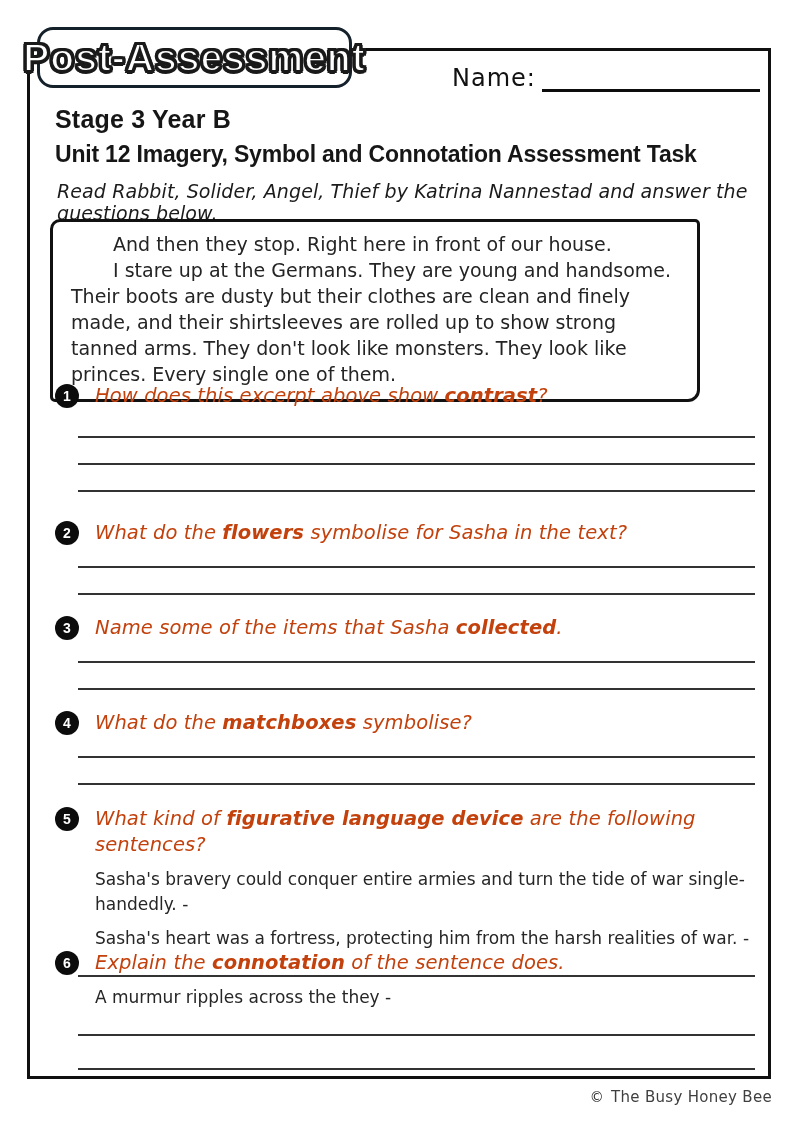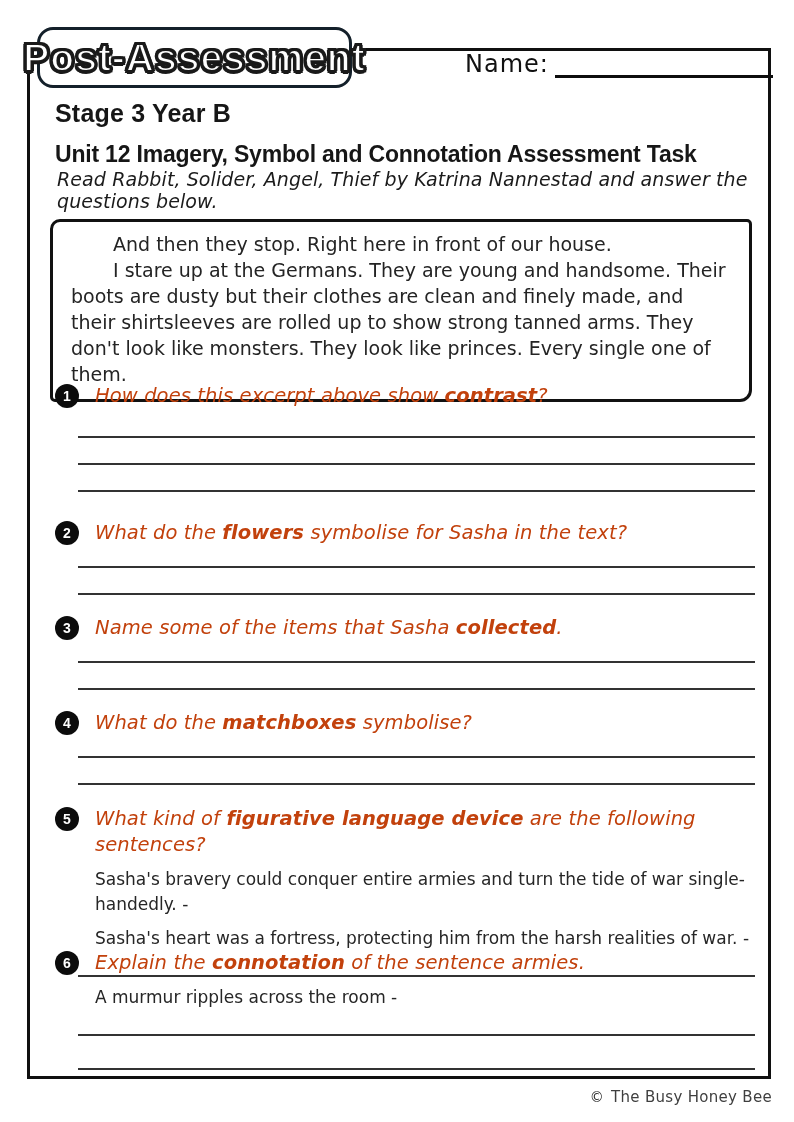--- a/index.html
+++ b/index.html
@@ -17,37 +17,37 @@
   .badge-title { font-family:"Liberation Sans", sans-serif; font-weight:800;
                  font-size:39px; letter-spacing:1px; color:#ffffff;
                  -webkit-text-stroke:2px #1a1a1a;
                  text-shadow:-2px -2px 0 #1a1a1a, 2px -2px 0 #1a1a1a,
                              -2px 2px 0 #1a1a1a, 2px 2px 0 #1a1a1a,
                              0 -2.5px 0 #1a1a1a, 0 2.5px 0 #1a1a1a,
                              -2.5px 0 0 #1a1a1a, 2.5px 0 0 #1a1a1a;
                  white-space:nowrap; }
 
   
-  .name-row { position:absolute; left:452px; top:50px; z-index:4; display:flex; align-items:flex-end;margin-left:13px; }
+  .name-row { position:absolute; left:452px; top:64px; z-index:4; display:flex; align-items:flex-end; }
   .name-label { font-size:24px; letter-spacing:1px; color:#111; }
   .name-line { display:inline-block; width:218px; border-bottom:3px solid #0d0d0d;
                height:28px; margin-left:6px; }
 
   
-  .stage-heading { position:absolute; left:55px; top:99px; z-index:2;
+  .stage-heading { position:absolute; left:55px; top:105px; z-index:2;
                    font-family:"Liberation Sans", sans-serif; font-weight:800;
                    font-size:25px; letter-spacing:0.2px; }
   .unit-heading  { position:absolute; left:55px; top:141px; width:710px; z-index:2;
                    font-family:"Liberation Sans", sans-serif; font-weight:700;
                    font-size:23px; letter-spacing:-0.2px; white-space:nowrap; }
-  .instruction   { position:absolute; left:57px; top:168px; width:700px; z-index:2;
+  .instruction   { position:absolute; left:57px; top:180px; width:700px; z-index:2;
                    font-style:italic; font-size:19px; letter-spacing:0.1px; color:#1b1b1b; }
 
   
-  .excerpt-box { position:absolute; left:50px; top:219px; width:702px; min-height:148px;
+  .excerpt-box { position:absolute; left:50px; top:219px; width:650px; min-height:148px;
                  border:3px solid #111; border-radius:10px 5px 12px 5px; background:#fff;
                  padding:9px 16px 12px 18px; z-index:2; }
   .excerpt-box p { font-size:19px; line-height:26px; color:#242424; text-indent:42px; }
 
   
   .questions { position:absolute; left:55px; top:0; width:702px; height:1122px; z-index:2; }
   .question { position:absolute; left:0; width:702px; }
   .q-row { display:flex; align-items:flex-start; }
   .q-num { flex:0 0 auto; width:24px; height:24px; border-radius:50%; background:#0c0c0c;
            color:#fff; display:flex; align-items:center; justify-content:center;
@@ -145,23 +145,23 @@
       </div>
       <p class="q-sub">Sasha's bravery could conquer entire armies and turn the tide of war single-handedly. -</p>
       <p class="q-sub">Sasha's heart was a fortress, protecting him from the harsh realities of war. -</p>
       <div class="q-lines">
         <div class="answer-line"></div>
       </div>
     </div>
     <div class="question" style="top: 950px;">
       <div class="q-row">
         <span class="q-num">6</span>
-        <span class="q-text"><span>Explain the </span><b>connotation</b><span> of the sentence armies.</span></span>
+        <span class="q-text"><span>Explain the </span><b>connotation</b><span> of the sentence does.</span></span>
       </div>
-      <p class="q-sub">A murmur ripples across the room -</p>
+      <p class="q-sub">A murmur ripples across the they -</p>
       <div class="q-lines">
         <div class="answer-line"></div>
         <div class="answer-line"></div>
       </div>
     </div>
   </div>
 
 <div class="footer-credit">
   <span class="copyright-icon">©</span>
   <span>The Busy Honey Bee</span>

